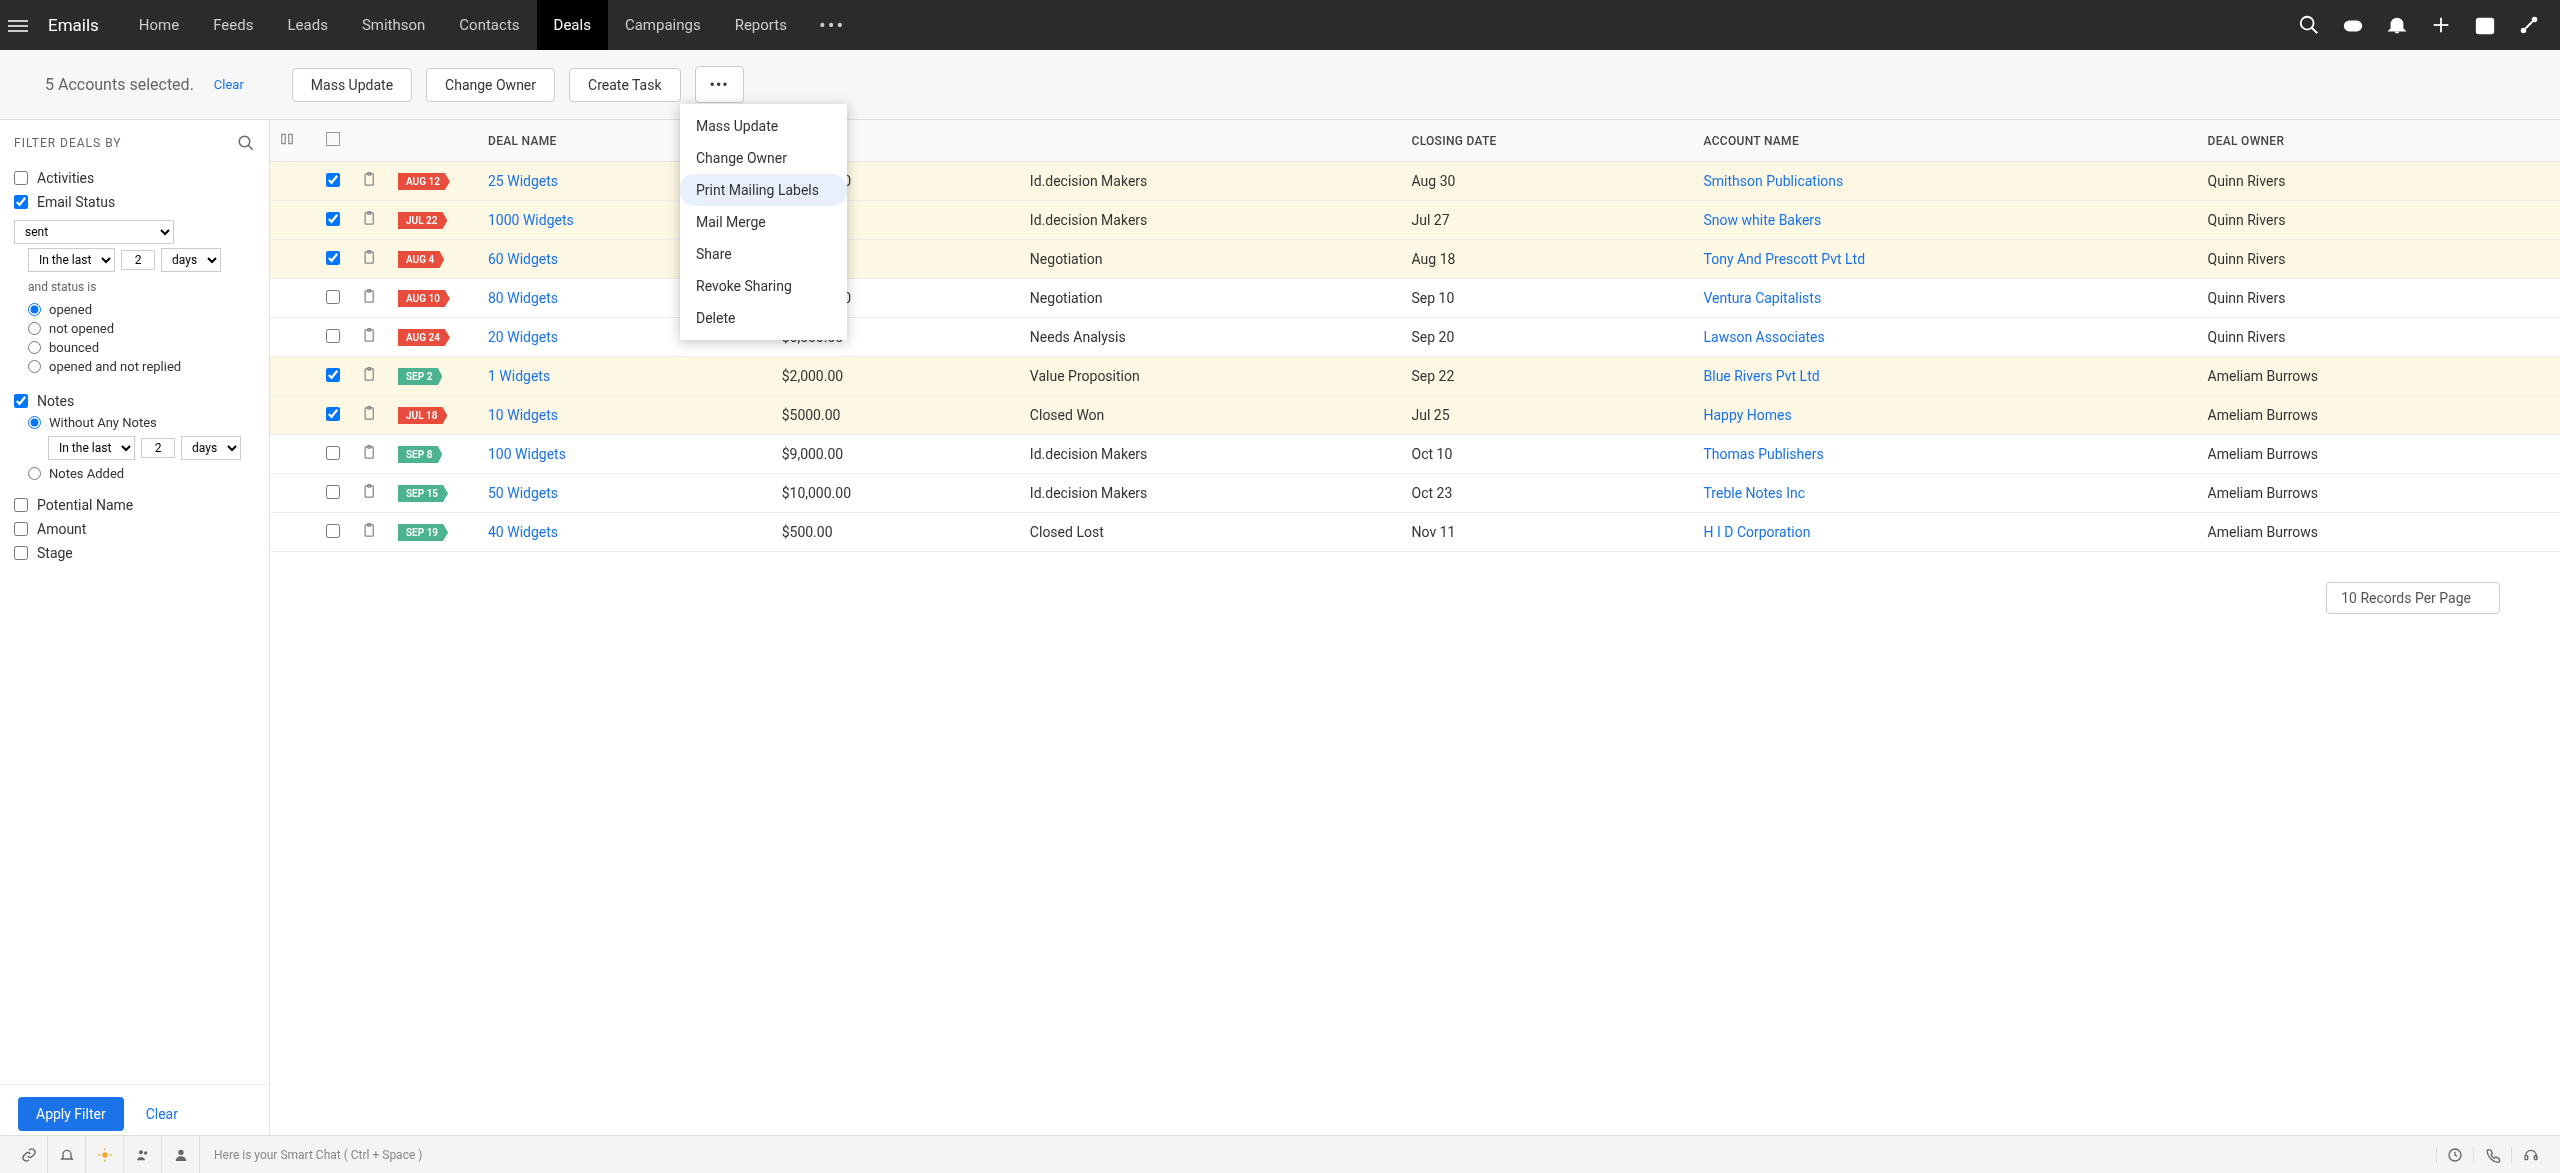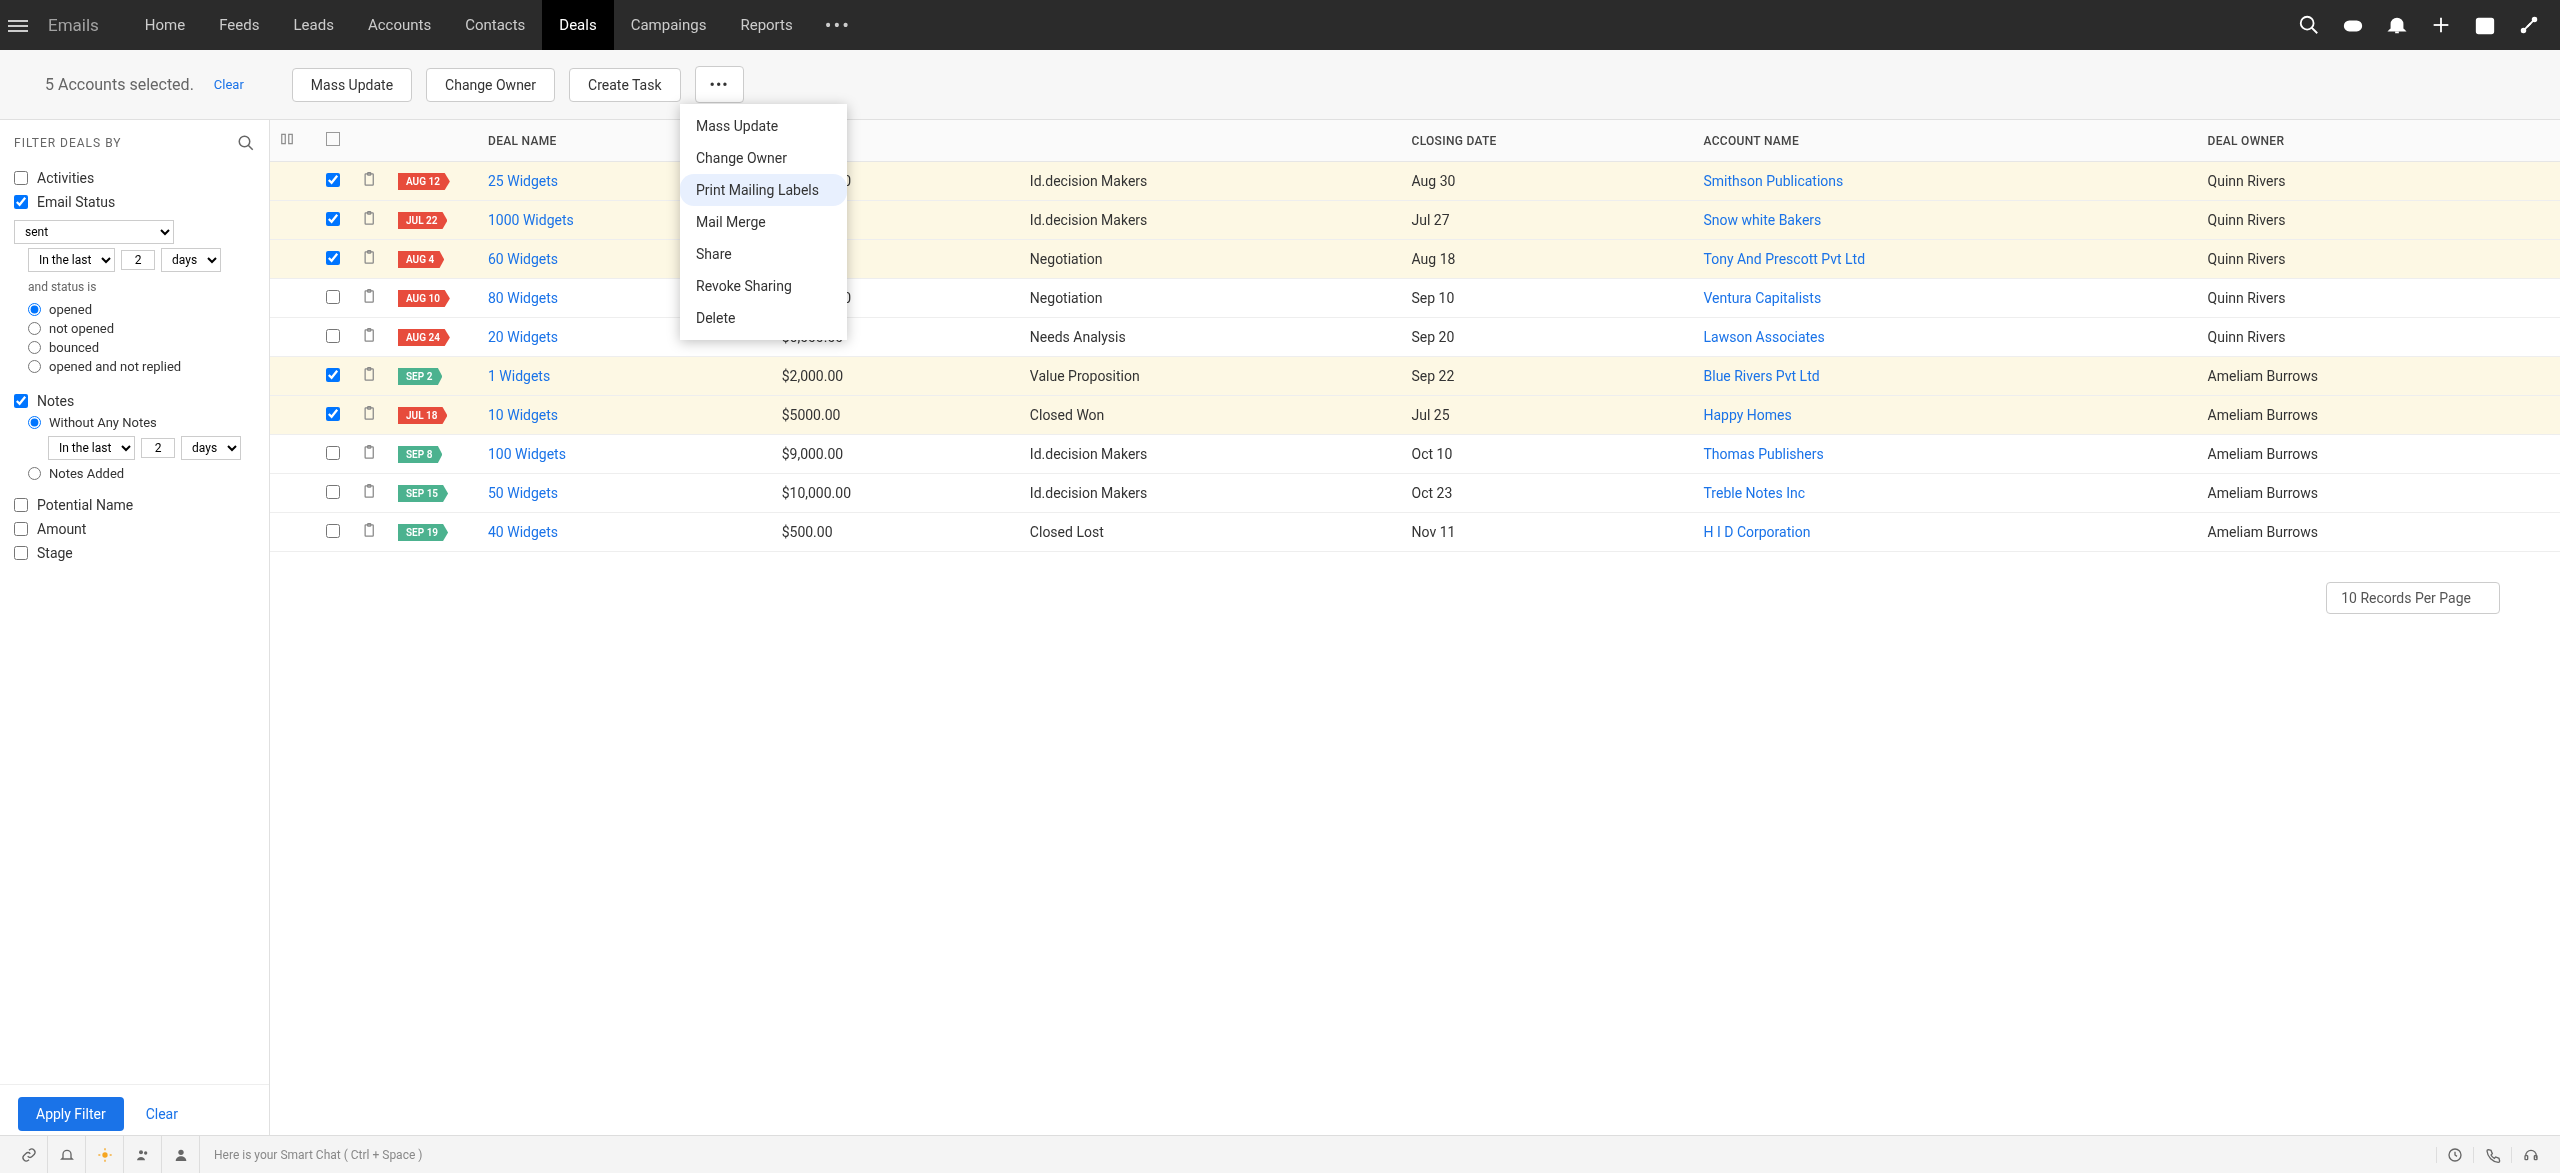--- a/index.html
+++ b/index.html
@@ -2,21 +2,21 @@
 <html><head>
 <meta charset="utf-8">
 <style>
 * { box-sizing: border-box; margin: 0; padding: 0; font-family: -apple-system, BlinkMacSystemFont, 'Segoe UI', Roboto, sans-serif; }
 body { background: #fff; color: #333; font-size: 14px; overflow: hidden; }
 
 
 .topnav { height: 50px; background: #2b2b2b; display: flex; align-items: center; padding: 0 8px; }
 .hamburger { width: 20px; height: 16px; position: relative; cursor: pointer; margin-right: 20px; }
 .hamburger span { display: block; height: 2px; background: #ccc; margin: 3px 0; }
-.app-label { color: #a3a3a3; font-size: 17px; margin-right: 29px; }
+.app-label { color: #ffffff; font-size: 17px; margin-right: 23px; }
 .nav-tabs { display: flex; height: 100%; }
 .nav-tab { color: #ccc; padding: 0 17px; display: flex; align-items: center; cursor: pointer; font-size: 15px; }
 .nav-tab.active { background: #000; color: #fff; }
 .nav-more { color: #ccc; padding: 0 15px; font-size: 20px; letter-spacing: 2px; cursor: pointer; }
 .nav-right { margin-left: auto; display: flex; gap: 22px; align-items: center; padding-right: 12px; }
 .nav-icon { width: 22px; height: 22px; cursor: pointer; fill: #fff; stroke: #fff; }
 
 
 .toolbar { height: 70px; background: #f7f7f7; border-bottom: 1px solid #e0e0e0; display: flex; align-items: center; padding: 0 45px; gap: 14px; }
 .sel-text { color: #666; font-size: 16px; margin-right: 6px; text-align: center; }
@@ -86,21 +86,21 @@
   <div class="hamburger">
       <span></span>
       <span></span>
       <span></span>
     </div>
   <div class="app-label">Emails</div>
   <div class="nav-tabs" id="nav-tabs">
       <div class="nav-tab">Home</div>
       <div class="nav-tab">Feeds</div>
       <div class="nav-tab">Leads</div>
-      <div class="nav-tab">Accounts</div>
+      <div class="nav-tab">Smithson</div>
       <div class="nav-tab">Contacts</div>
       <div class="nav-tab active">Deals</div>
       <div class="nav-tab">Campaings</div>
       <div class="nav-tab">Reports</div>
     </div>
   <div class="nav-more">•••</div>
   <div class="nav-right">
     <svg class="nav-icon" viewBox="0 0 24 24">
         <circle cx="10" cy="10" r="7" fill="none" stroke-width="2"></circle>
         <line x1="15" y1="15" x2="21" y2="21" stroke-width="2"></line>

